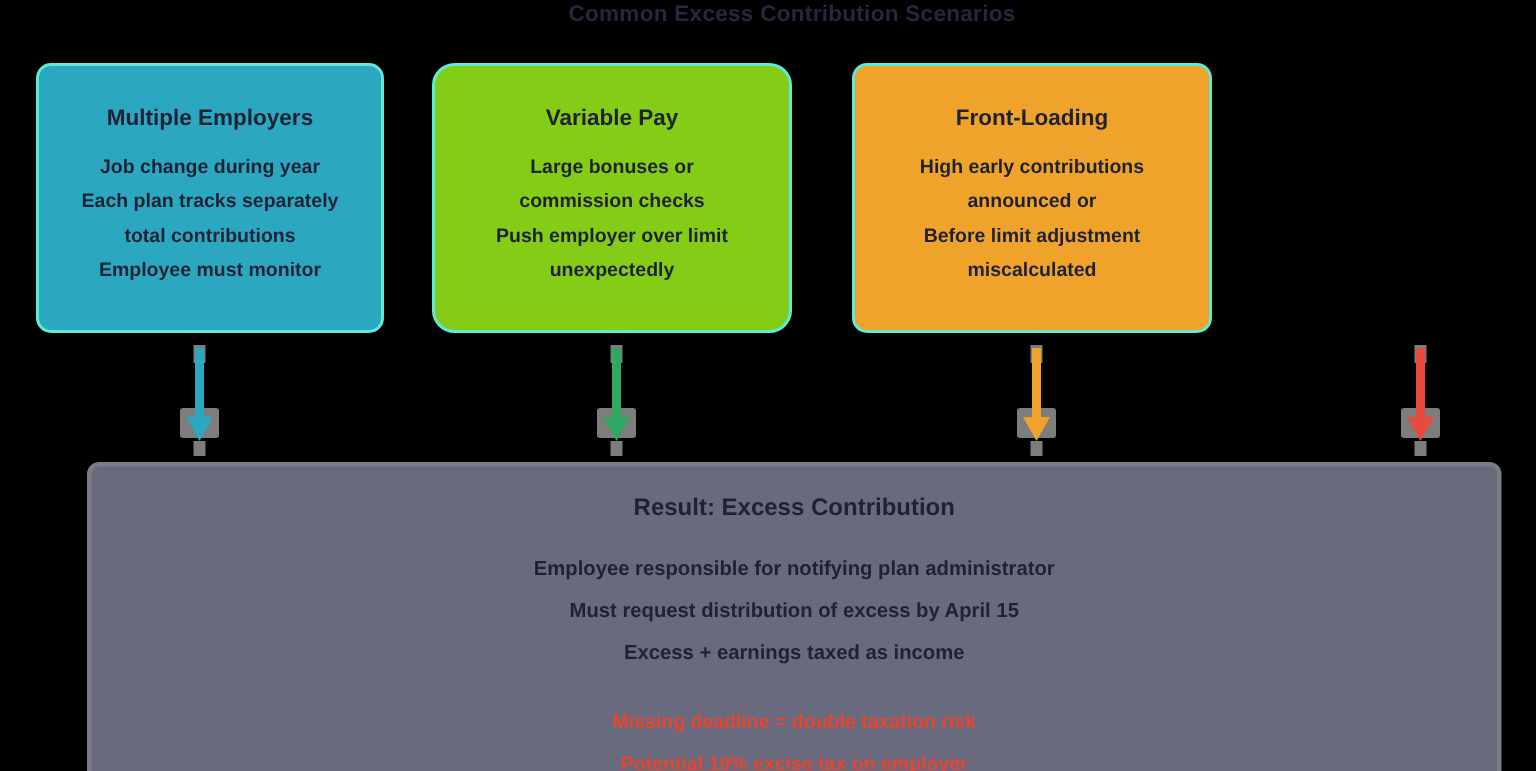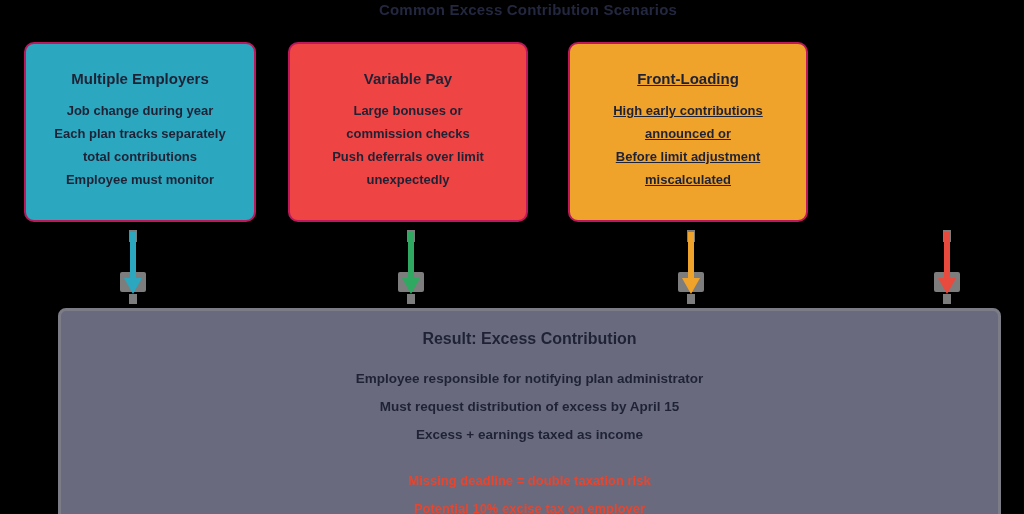--- a/index.html
+++ b/index.html
@@ -13,26 +13,26 @@
   
   .top-title{
     position:absolute;left:0;top:0;width:1024px;height:20px;
     text-align:center;font-size:15px;font-weight:bold;color:#23273f;
     line-height:19px;letter-spacing:.2px;
   }
 
   
   .cause{
     position:absolute;top:42px;height:180px;box-sizing:border-box;
-    border:2px solid #be185d;border-radius:10px;
+    border:2px solid #5eead4;border-radius:10px;
     text-align:center;color:#1f2235;overflow:hidden;
   }
   .c0{left:8px;width:232px;}
   .c1{left:272px;width:240px;}
-  .c2{left:552px;width:240px;text-decoration:underline;}
+  .c2{left:552px;width:240px;}
   .c3{left:836px;width:182px;}
   .cause .ttl{font-size:15px;font-weight:bold;margin:25px 4px 10px;line-height:20px;}
   .cause .ln{font-size:13px;font-weight:bold;line-height:23px;}
 
   
   .arrow{position:absolute;top:230px;width:28px;height:76px;}
   .a0{left:103px;} .a1{left:381px;} .a2{left:661px;} .a3{left:917px;}
   .arrow span{position:absolute;display:block;}
   .ol-top{left:10px;top:0;width:8px;height:12px;background:#7d7d7d;z-index:1;}
   .ol-mid{left:1px;top:42px;width:26px;height:20px;background:#7d7d7d;z-index:1;border-radius:2px;}
@@ -60,25 +60,25 @@
   <div class="top-title">Common Excess Contribution Scenarios</div>
 
   <div class="cause c0" style="background: rgb(43, 167, 192);">
     <div class="ttl">Multiple Employers</div>
     <div class="ln">Job change during year</div>
     <div class="ln">Each plan tracks separately</div>
     <div class="ln">total contributions</div>
     <div class="ln">Employee must monitor</div>
   </div>
 
-  <div class="cause c1" style="background: #ef4444;">
+  <div class="cause c1" style="background: #84cc16; border-radius: 15px;">
     <div class="ttl">Variable Pay</div>
     <div class="ln">Large bonuses or</div>
     <div class="ln">commission checks</div>
-    <div class="ln">Push deferrals over limit</div>
+    <div class="ln">Push employer over limit</div>
     <div class="ln">unexpectedly</div>
   </div>
 
   <div class="cause c2" style="background: rgb(240, 163, 43);">
     <div class="ttl">Front-Loading</div>
     <div class="ln">High early contributions</div>
     <div class="ln">announced or</div>
     <div class="ln">Before limit adjustment</div>
     <div class="ln">miscalculated</div>
   </div>

